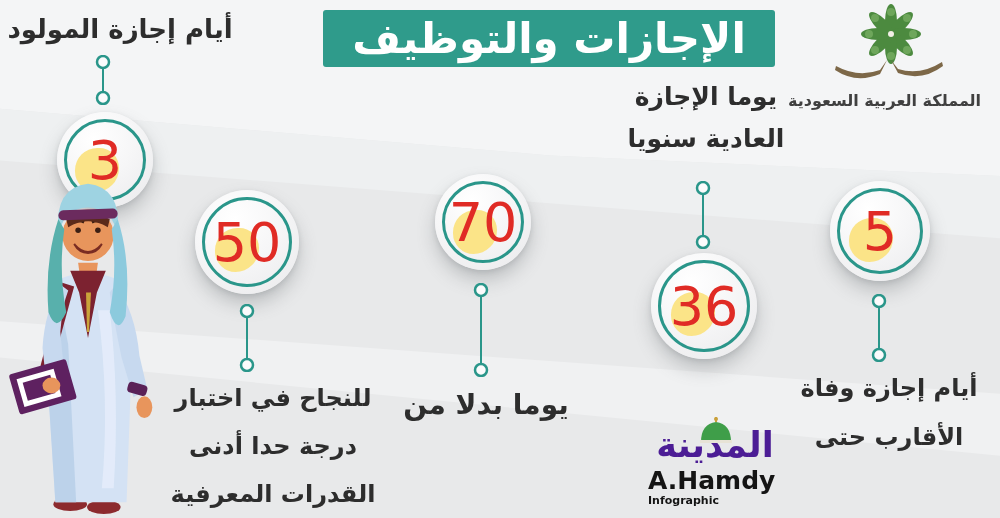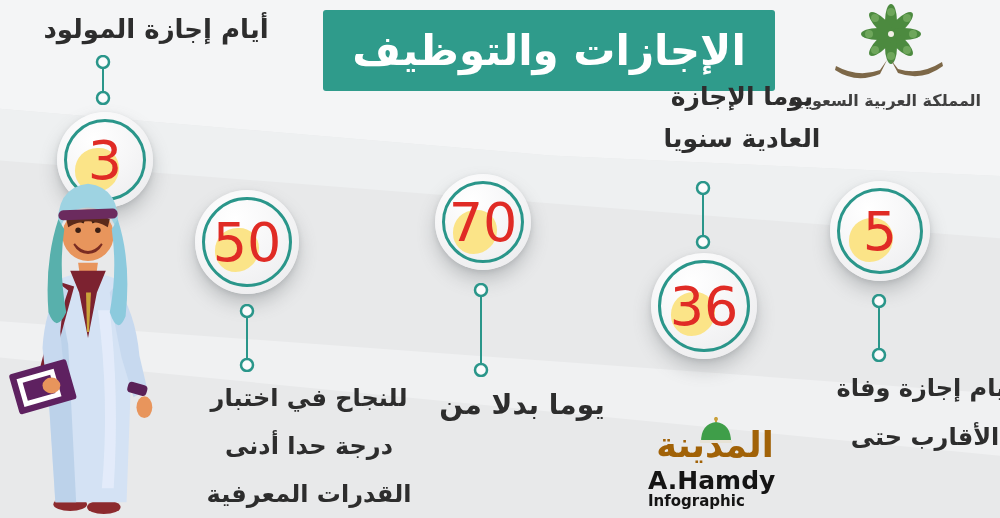--- a/index.html
+++ b/index.html
@@ -5,21 +5,21 @@
   html,body{margin:0;padding:0;}
   .stage{
     position:relative;width:1000px;height:518px;overflow:hidden;
     background:#e8e9ea;font-family:"DejaVu Sans",sans-serif;
   }
   .band{position:absolute;inset:0;pointer-events:none;}
   .band-a{background:#f4f5f6;clip-path:polygon(0 0,100% 0,100% 34%,55% 30%,0 21%);}
   .band-b{background:#eef0f1;clip-path:polygon(0 21%,55% 30%,100% 34%,100% 46%,0 31%);}
   .band-c{background:#f0f1f2;clip-path:polygon(0 62%,100% 76%,100% 88%,0 69%);}
   .banner{
-    position:absolute;left:323px;top:10px;width:452px;height:81px;
+    position:absolute;left:323px;top:10px;width:452px;height:57px;
     display:flex;align-items:center;justify-content:center;border-radius:3px;
   }
   .banner-title{color:#ffffff;font-size:42px;font-weight:bold;direction:rtl;letter-spacing:0;}
   .ministry-text{
     position:absolute;left:788px;top:90px;width:232px;text-align:left;
     color:#404040;font-size:16px;font-weight:bold;line-height:21px;direction:rtl;
   }
   .circle-badge{
     position:absolute;border-radius:50%;
     background:radial-gradient(circle at 38% 28%,#ffffff 0%,#f6f6f7 45%,#e9e9eb 100%);
@@ -28,36 +28,36 @@
   .circle-badge .ring{position:absolute;inset:7px;border:3px solid #2a968a;border-radius:50%;}
   .circle-badge .blob{
     position:absolute;width:44px;height:44px;left:19%;top:37%;
     border-radius:52% 46% 55% 48%;background:#fbe488;
   }
   .circle-badge .num{
     position:absolute;inset:0;display:flex;align-items:center;justify-content:center;
     font-size:54px;color:#e02b25;
   }
   .stat-label{
-    position:absolute;color:#2d2d2d;font-weight:bold;text-align:center;direction:rtl;margin-left:36px;
+    position:absolute;color:#2d2d2d;font-weight:bold;text-align:center;direction:rtl;
   }
   .lbl-1{left:0px;top:10px;width:240px;font-size:26px;line-height:38px;}
   .lbl-2{left:148px;top:374px;width:250px;font-size:24px;line-height:48px;}
   .lbl-3{left:388px;top:382px;width:196px;font-size:28px;line-height:46px;}
   .lbl-4{left:610px;top:76px;width:192px;font-size:25px;line-height:42px;}
   .lbl-5{left:786px;top:364px;width:206px;font-size:24px;line-height:49px;}
   .connector{position:absolute;}
   .credit{position:absolute;left:648px;top:420px;width:134px;}
   .credit-brand{
     position:relative;text-align:center;font-size:35px;font-weight:bold;
-    color:#a16207;direction:rtl;line-height:50px;z-index:1;
+    color:#4c1d95;direction:rtl;line-height:50px;z-index:1;
   }
   .credit-dome{position:absolute;left:49px;top:-4px;z-index:0;}
   .credit-author{font-size:25px;font-weight:bold;color:#141414;line-height:22px;}
-  .credit-type{font-size:15px;font-weight:bold;color:#141414;line-height:18px;}
+  .credit-type{font-size:11px;font-weight:bold;color:#141414;line-height:18px;}
   .character{position:absolute;left:-2px;top:162px;z-index:5;}
   .emblem{position:absolute;left:830px;top:4px;}
 </style>
 </head>
 <body>
 
 <div class="stage">
 
   <div class="band band-a"></div>
   <div class="band band-b"></div>

